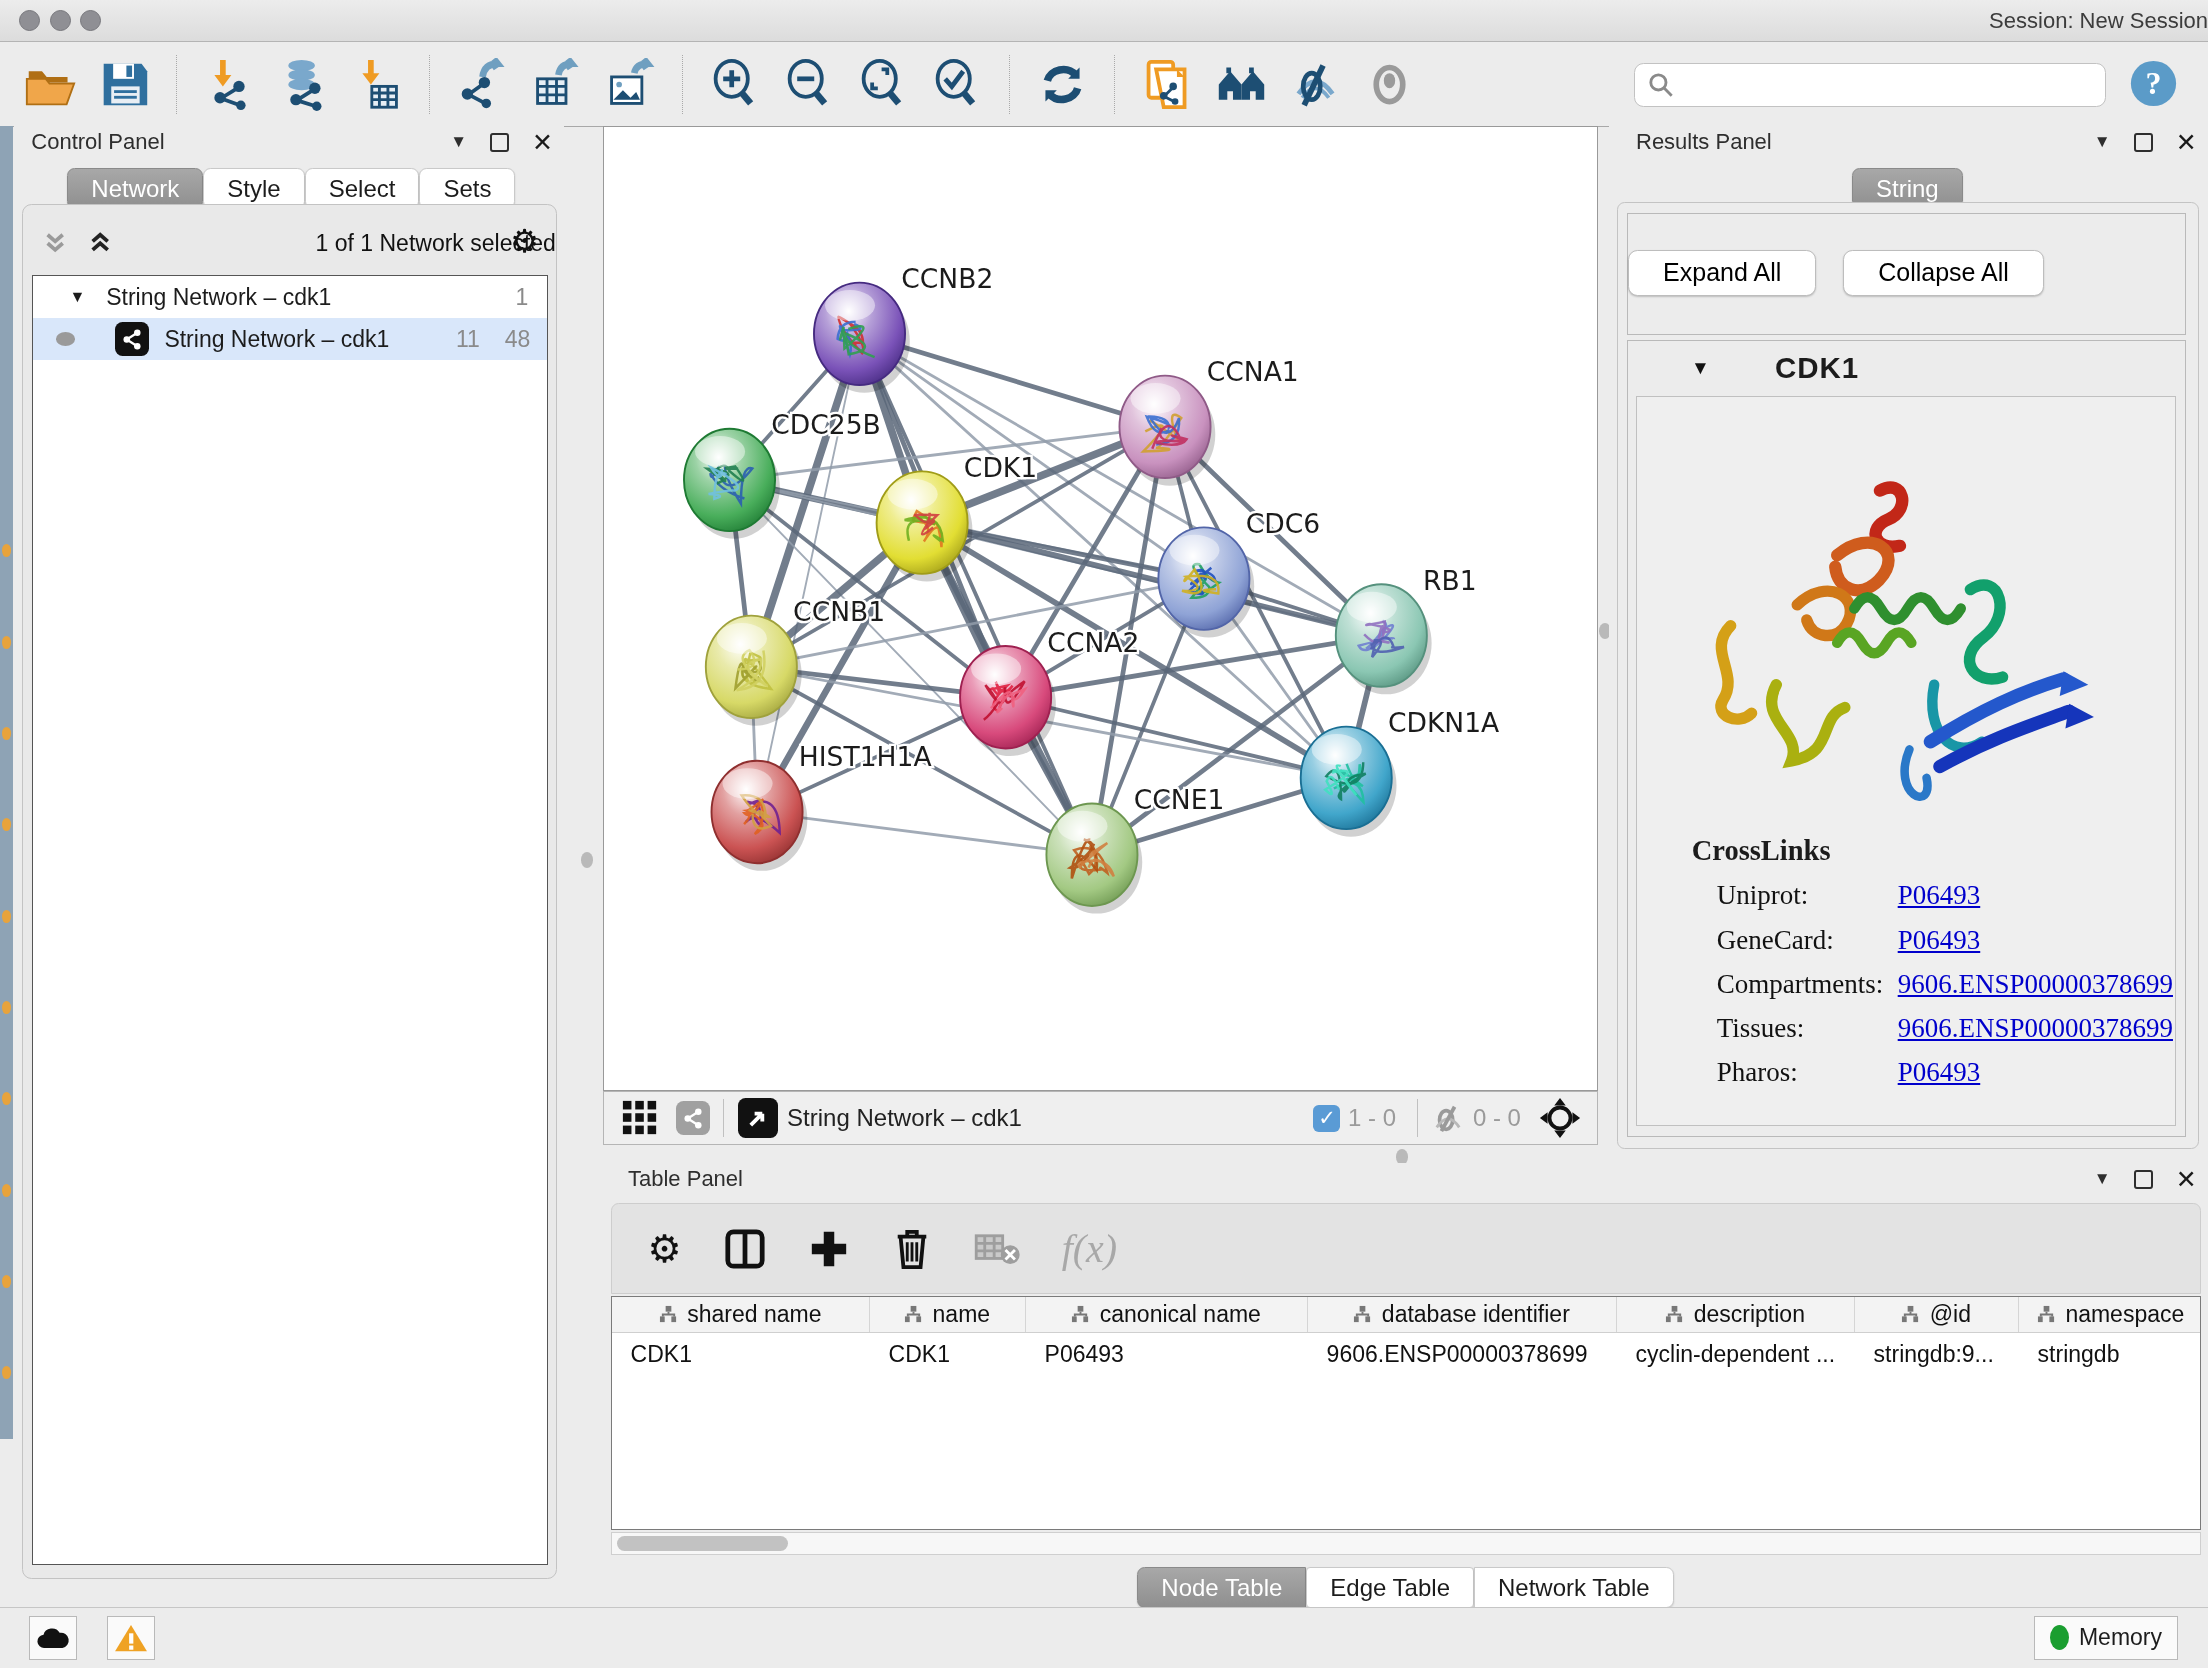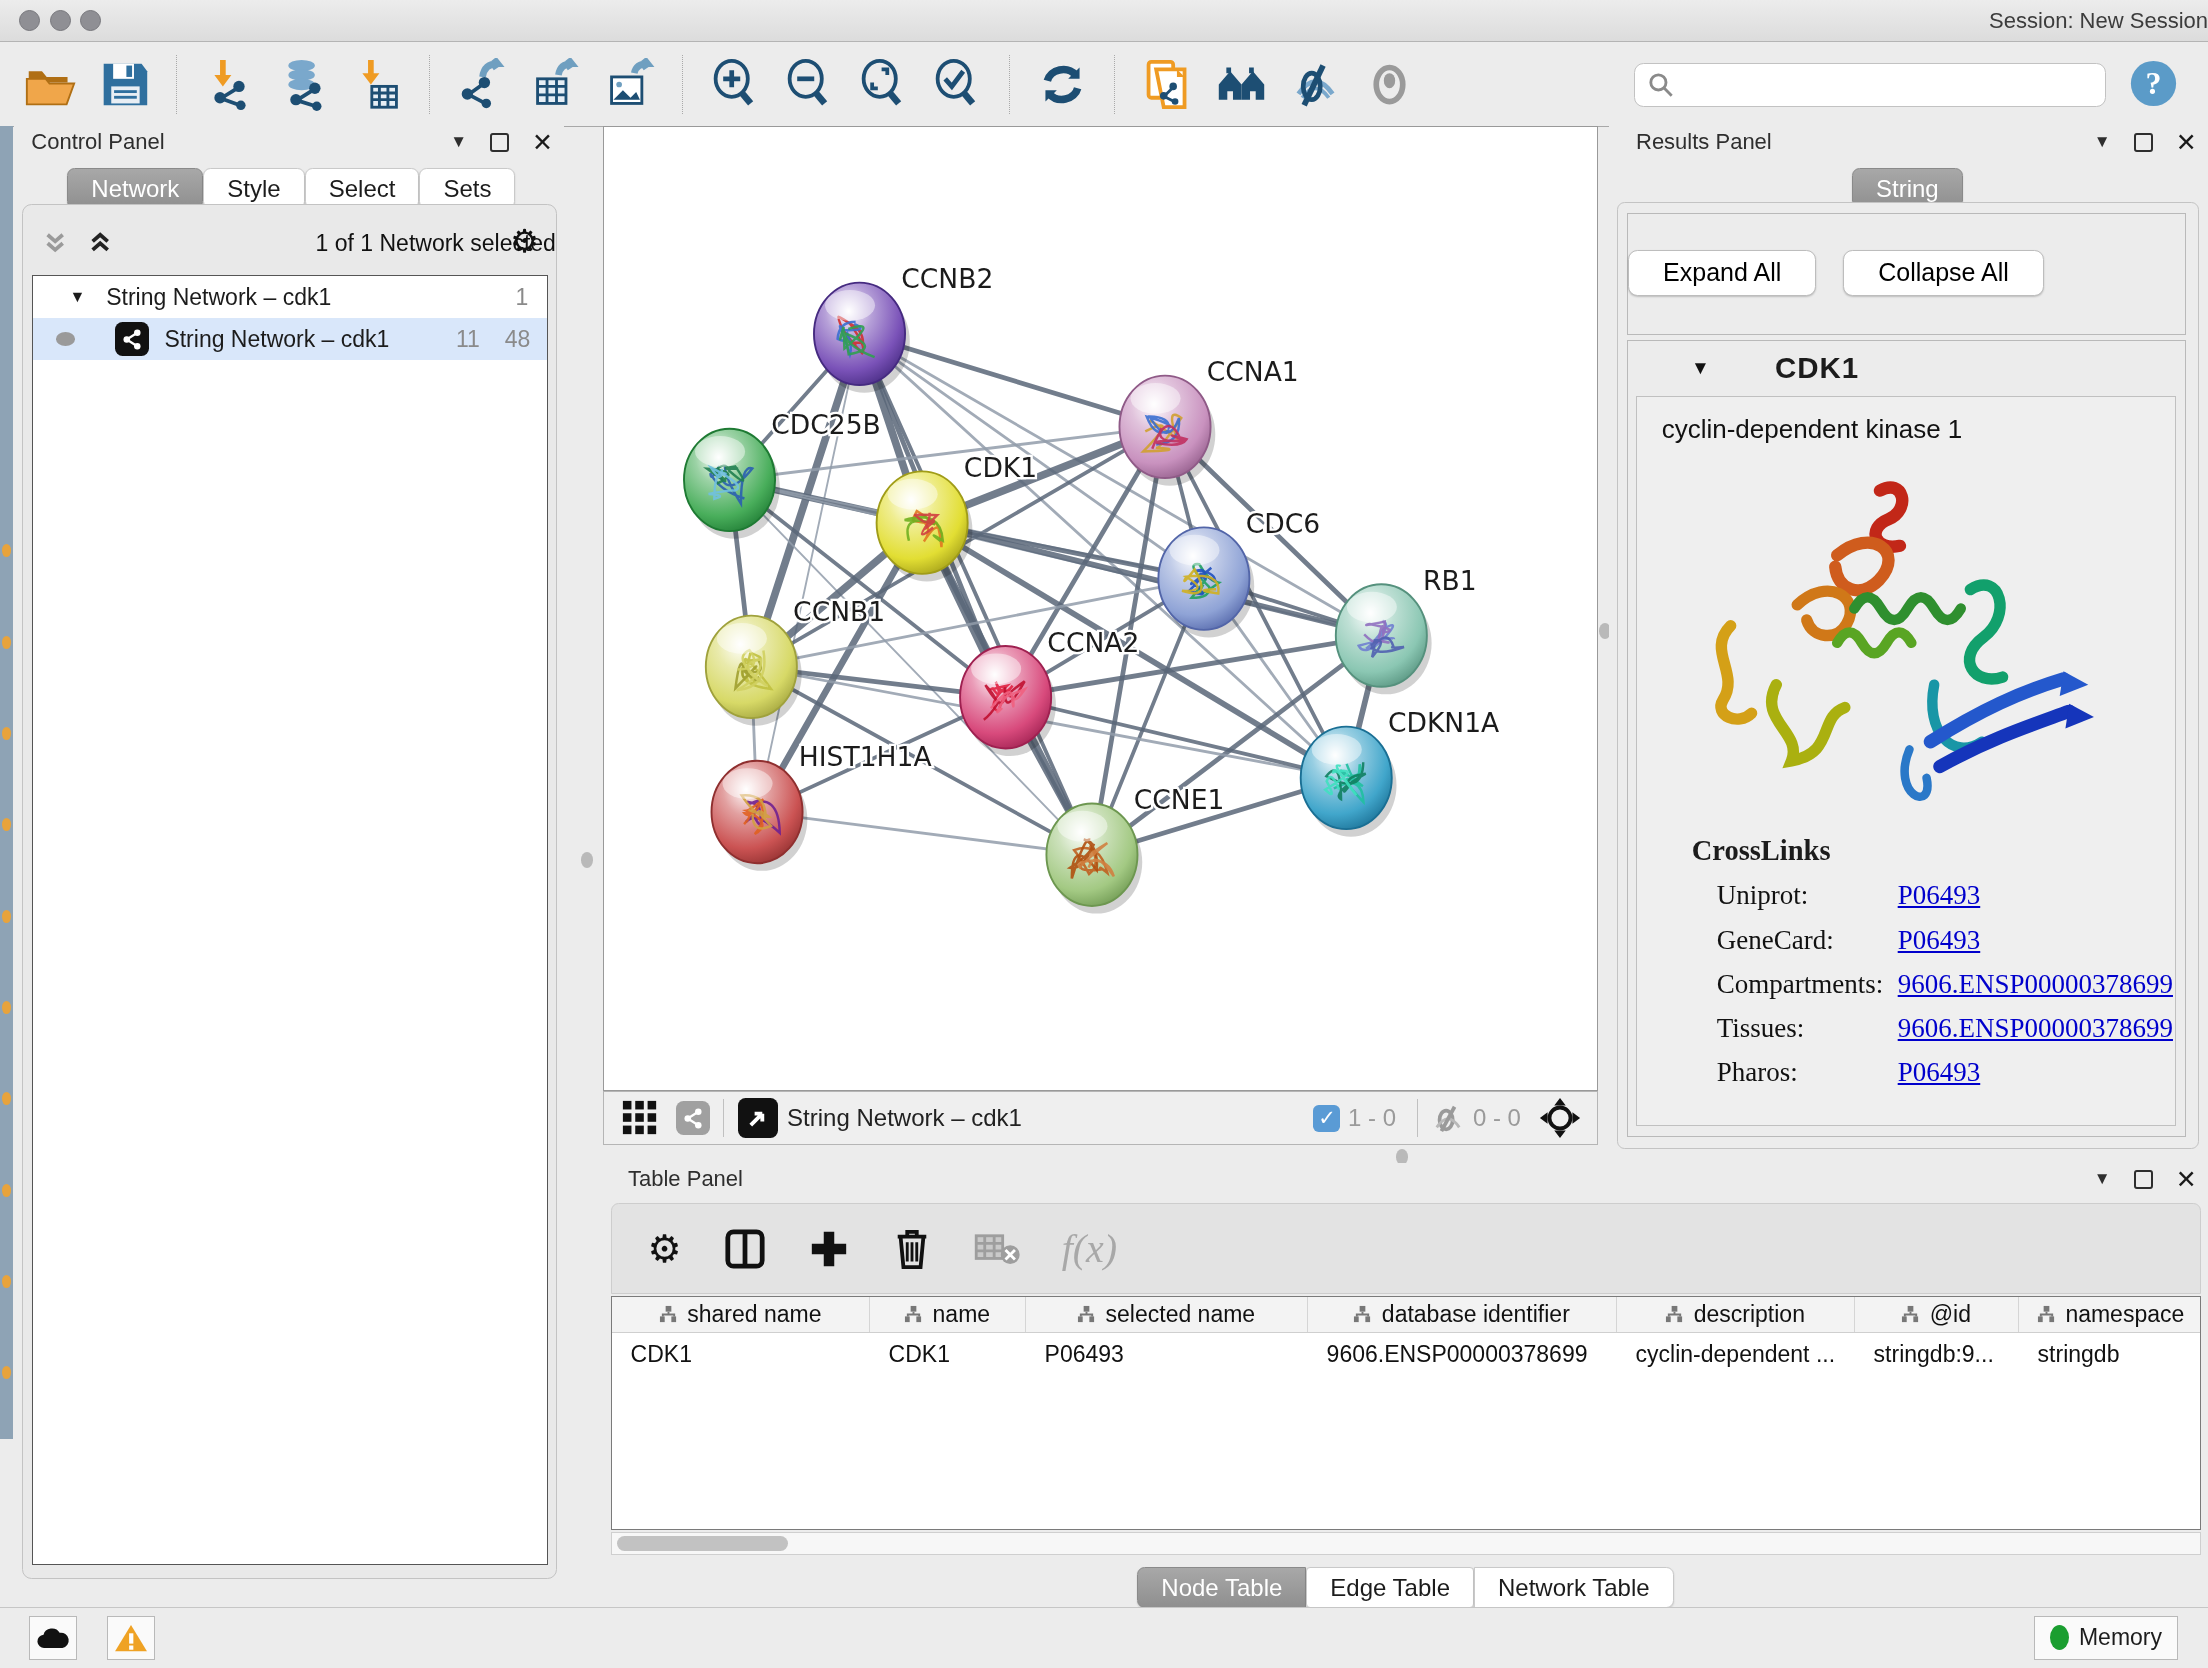--- a/index.html
+++ b/index.html
@@ -648,21 +648,20 @@
         <button class="rp-btn">Expand All</button>
         <button class="rp-btn">Collapse All</button>
       </div>
     </div>
     <div id="rp-genebox">
       <div id="rp-genehead">
         <span class="tri">▼</span>
         <span class="gene">CDK1</span>
       </div>
       <div id="rp-content">
-        <div id="rp-desc">cyclin-dependent kinase 1</div>
         <svg id="ribbon" width="447" height="371" viewBox="0 0 470 390">
           <g fill="none" stroke-linecap="round">
             <path d="M205,28 C230,14 238,48 214,58 C190,68 200,92 226,86" stroke="#c22718" stroke-width="13"></path>
             <path d="M160,96 C196,66 232,92 204,122 C184,142 160,132 158,108" stroke="#cf5c1d" stroke-width="13"></path>
             <path d="M118,148 C150,118 186,140 170,168 C160,186 134,184 128,164" stroke="#d07818" stroke-width="12"></path>
             <path d="M48,170 C22,196 58,220 40,248 C30,264 56,276 70,262" stroke="#d4a017" stroke-width="12"></path>
             <path d="M96,232 C76,270 124,282 112,312 C158,304 140,266 168,256" stroke="#aab010" stroke-width="12"></path>
             <path d="M178,152 q14,-24 28,0 q14,24 28,0 q14,-24 28,0 q14,24 28,0" stroke="#2f8f2f" stroke-width="11"></path>
             <path d="M160,188 q13,-22 26,0 q13,22 26,0 q13,-22 26,0" stroke="#59a523" stroke-width="11"></path>
             <path d="M300,132 C332,112 344,160 314,182 C284,204 304,234 334,224" stroke="#12a06c" stroke-width="12"></path>
@@ -771,21 +770,21 @@
         </div>
         <div class="th" style="width: 282px;">
           <svg width="19" height="19" viewBox="0 0 20 20">
             <g fill="#777">
               <rect x="7" y="1" width="6" height="6"></rect>
               <rect x="1" y="12" width="5" height="6"></rect>
               <rect x="13" y="12" width="5" height="6"></rect>
               <path d="M10 7 v3 M4 12 v-2 h12 v2" stroke="#777" stroke-width="2" fill="none"></path>
             </g>
           </svg>
-          <span>selected name</span>
+          <span>canonical name</span>
         </div>
         <div class="th" style="width: 309px;">
           <svg width="19" height="19" viewBox="0 0 20 20">
             <g fill="#777">
               <rect x="7" y="1" width="6" height="6"></rect>
               <rect x="1" y="12" width="5" height="6"></rect>
               <rect x="13" y="12" width="5" height="6"></rect>
               <path d="M10 7 v3 M4 12 v-2 h12 v2" stroke="#777" stroke-width="2" fill="none"></path>
             </g>
           </svg>

